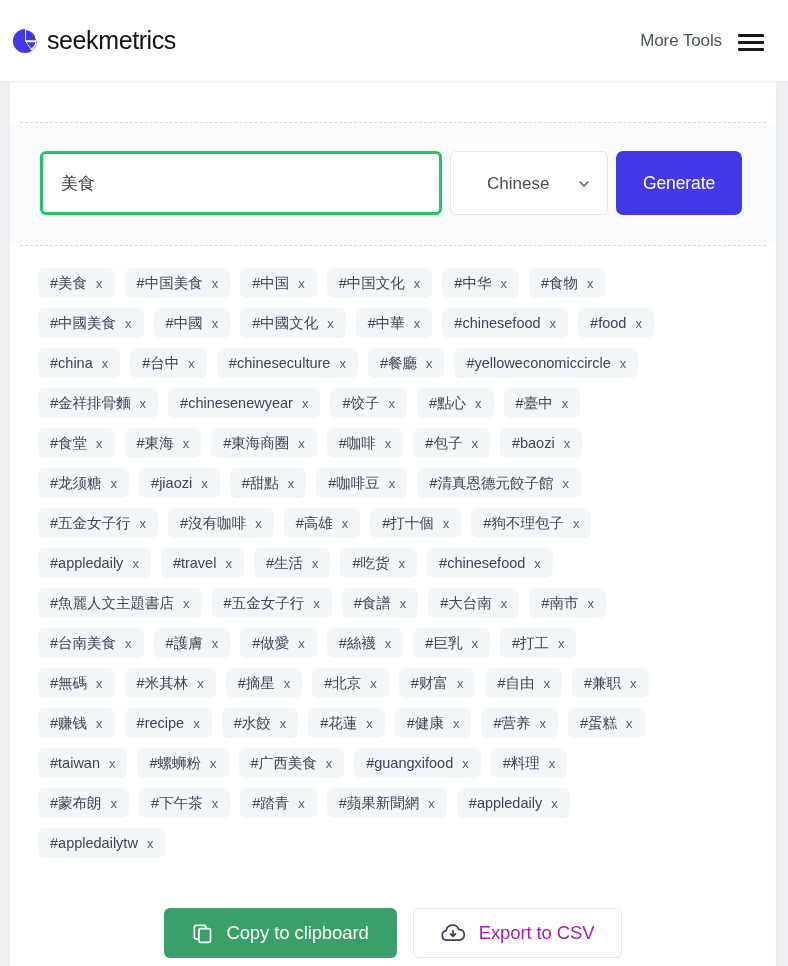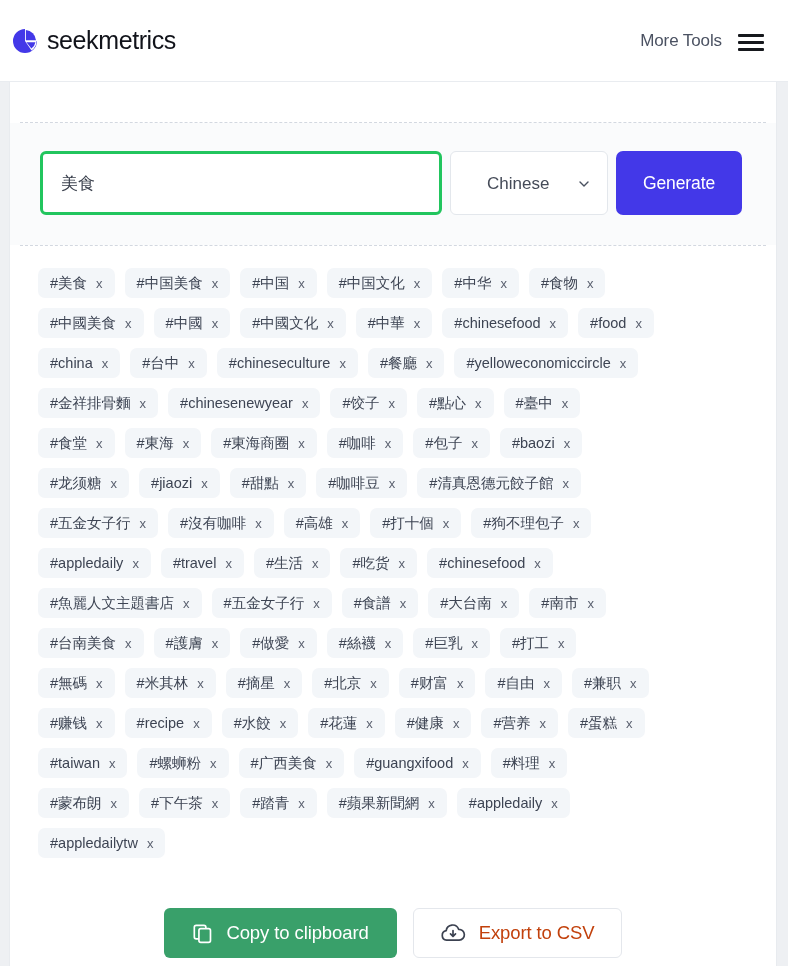--- a/index.html
+++ b/index.html
@@ -221,21 +221,21 @@
     cursor: pointer;
     letter-spacing: -0.1px;
   }
   .btn-export {
     display: inline-flex;
     align-items: center;
     gap: 13px;
     background: #ffffff;
     border: 1px solid #e4e7ec;
     border-radius: 6px;
-    color: #c2410c;
+    color: #a21caf;
     height: 50px;
     padding: 0 26px;
     font-size: 18.5px;
     font-family: "Liberation Sans", "DejaVu Sans", sans-serif;
     cursor: pointer;
     letter-spacing: -0.1px;
   }
   .icon-copy, .icon-cloud { flex: 0 0 auto; display: block; }
 
   

